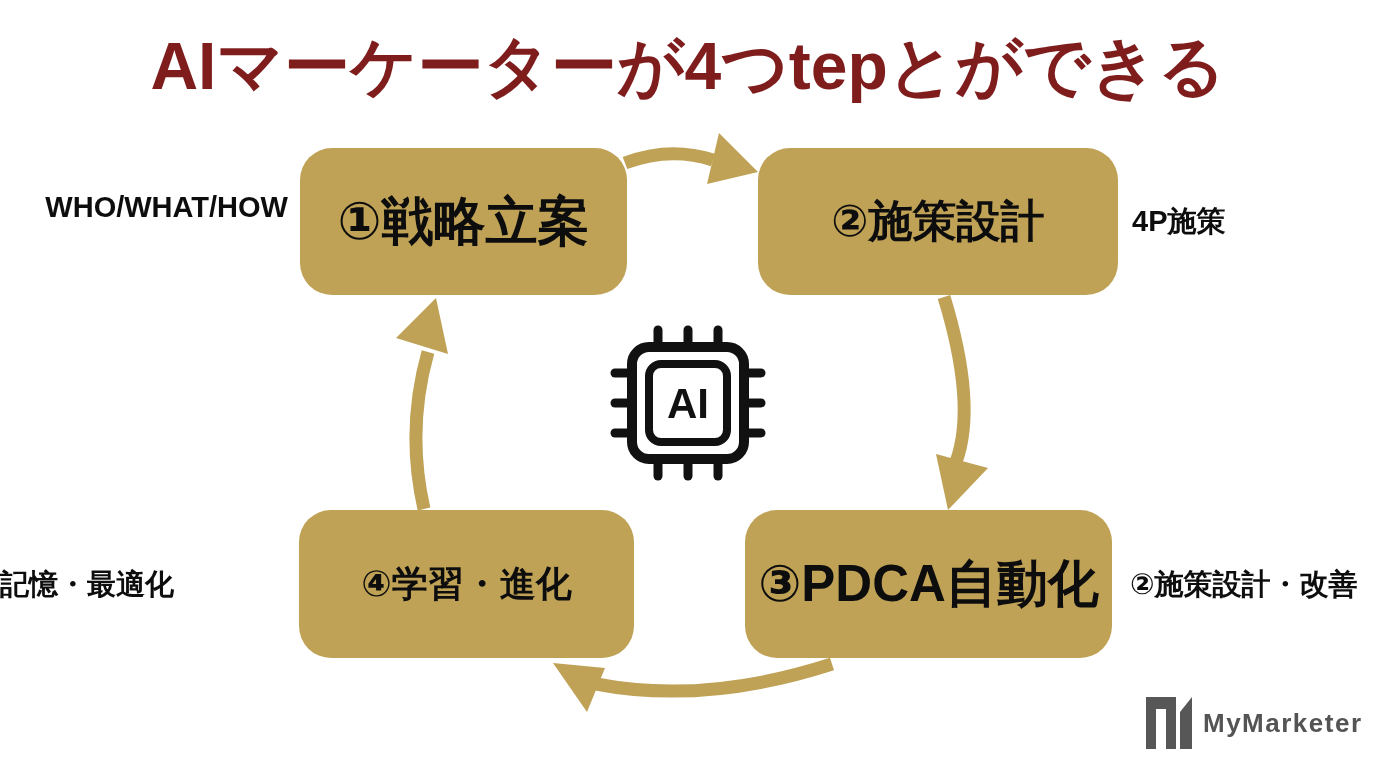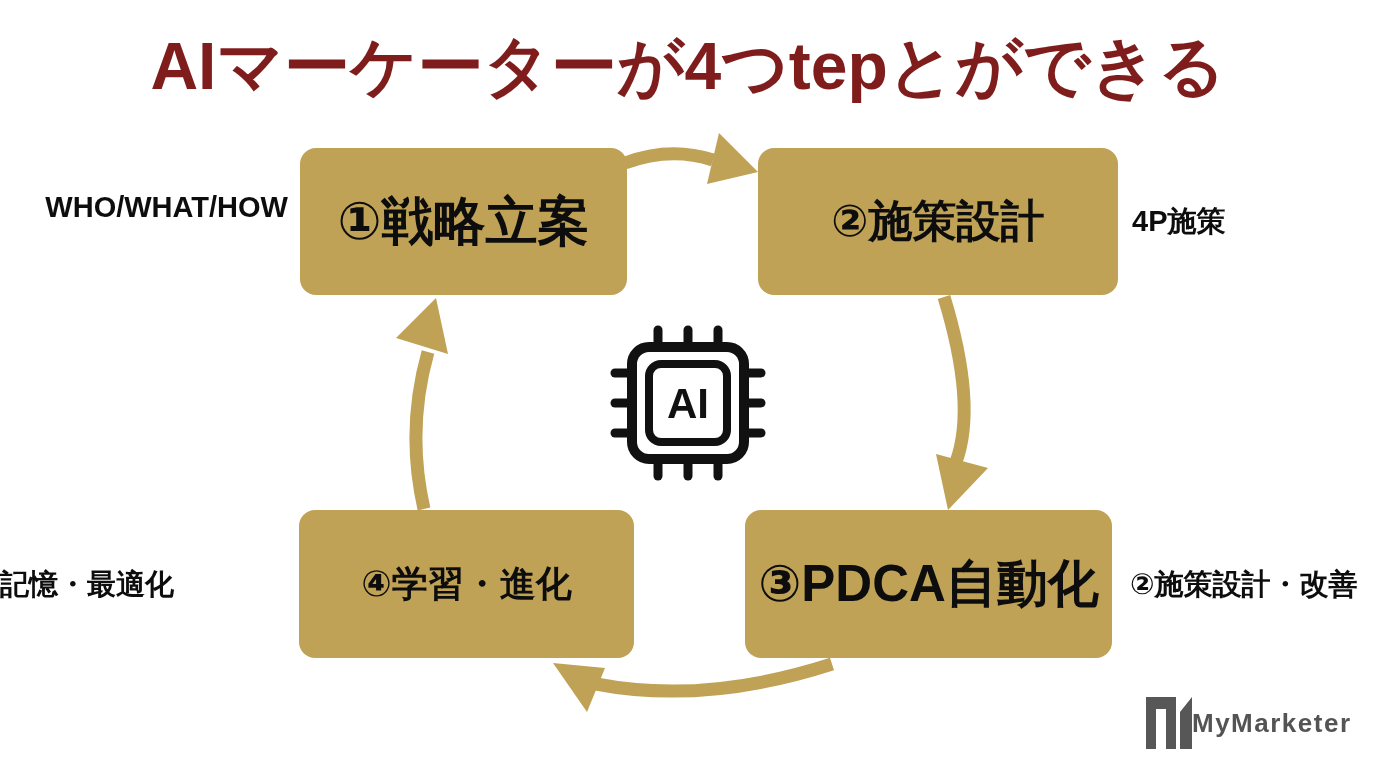--- a/index.html
+++ b/index.html
@@ -12,40 +12,40 @@
   .title{
     position:absolute;top:22px;left:0;width:1376px;
     margin:0;text-align:center;
     font-size:66px;font-weight:900;letter-spacing:0;
     color:#7f1d1d;white-space:nowrap;
   }
   svg.overlay{position:absolute;left:0;top:0;}
   .step-box{
     position:absolute;
     background:#bfa256;
-    border-radius:16px;
+    border-radius:32px;
     display:flex;align-items:center;justify-content:center;
     font-weight:900;color:#0d0d0d;white-space:nowrap;
   }
   .b1{left:300px;top:148px;width:327px;height:147px;font-size:52px;}
   .b2{left:758px;top:148px;width:360px;height:147px;font-size:44px;}
   .b3{left:745px;top:510px;width:367px;height:148px;font-size:51px;}
   .b4{left:299px;top:510px;width:335px;height:148px;font-size:36px;}
   .note{
     position:absolute;
     font-size:29px;font-weight:800;color:#0d0d0d;
     white-space:nowrap;line-height:30px;text-align:right;
   }
   .n1{left:30px;top:192px;width:258px;text-align:right;}
   .n2{left:1132px;top:206px;}
   .n3{left:1130px;top:569px;}
   .n4{left:0px;top:569px;width:268px;text-align:left;}
   .logo{
     position:absolute;left:1146px;top:696px;
-    display:flex;align-items:center;
+    display:flex;align-items:center;gap:11px;
   }
   .logo-text{
     font-size:26px;font-weight:bold;color:#545454;letter-spacing:1.5px;
   }
 </style>
 </head>
 <body>
 
 <h1 class="title">AIマーケーターが4つtepとができる</h1>
 

